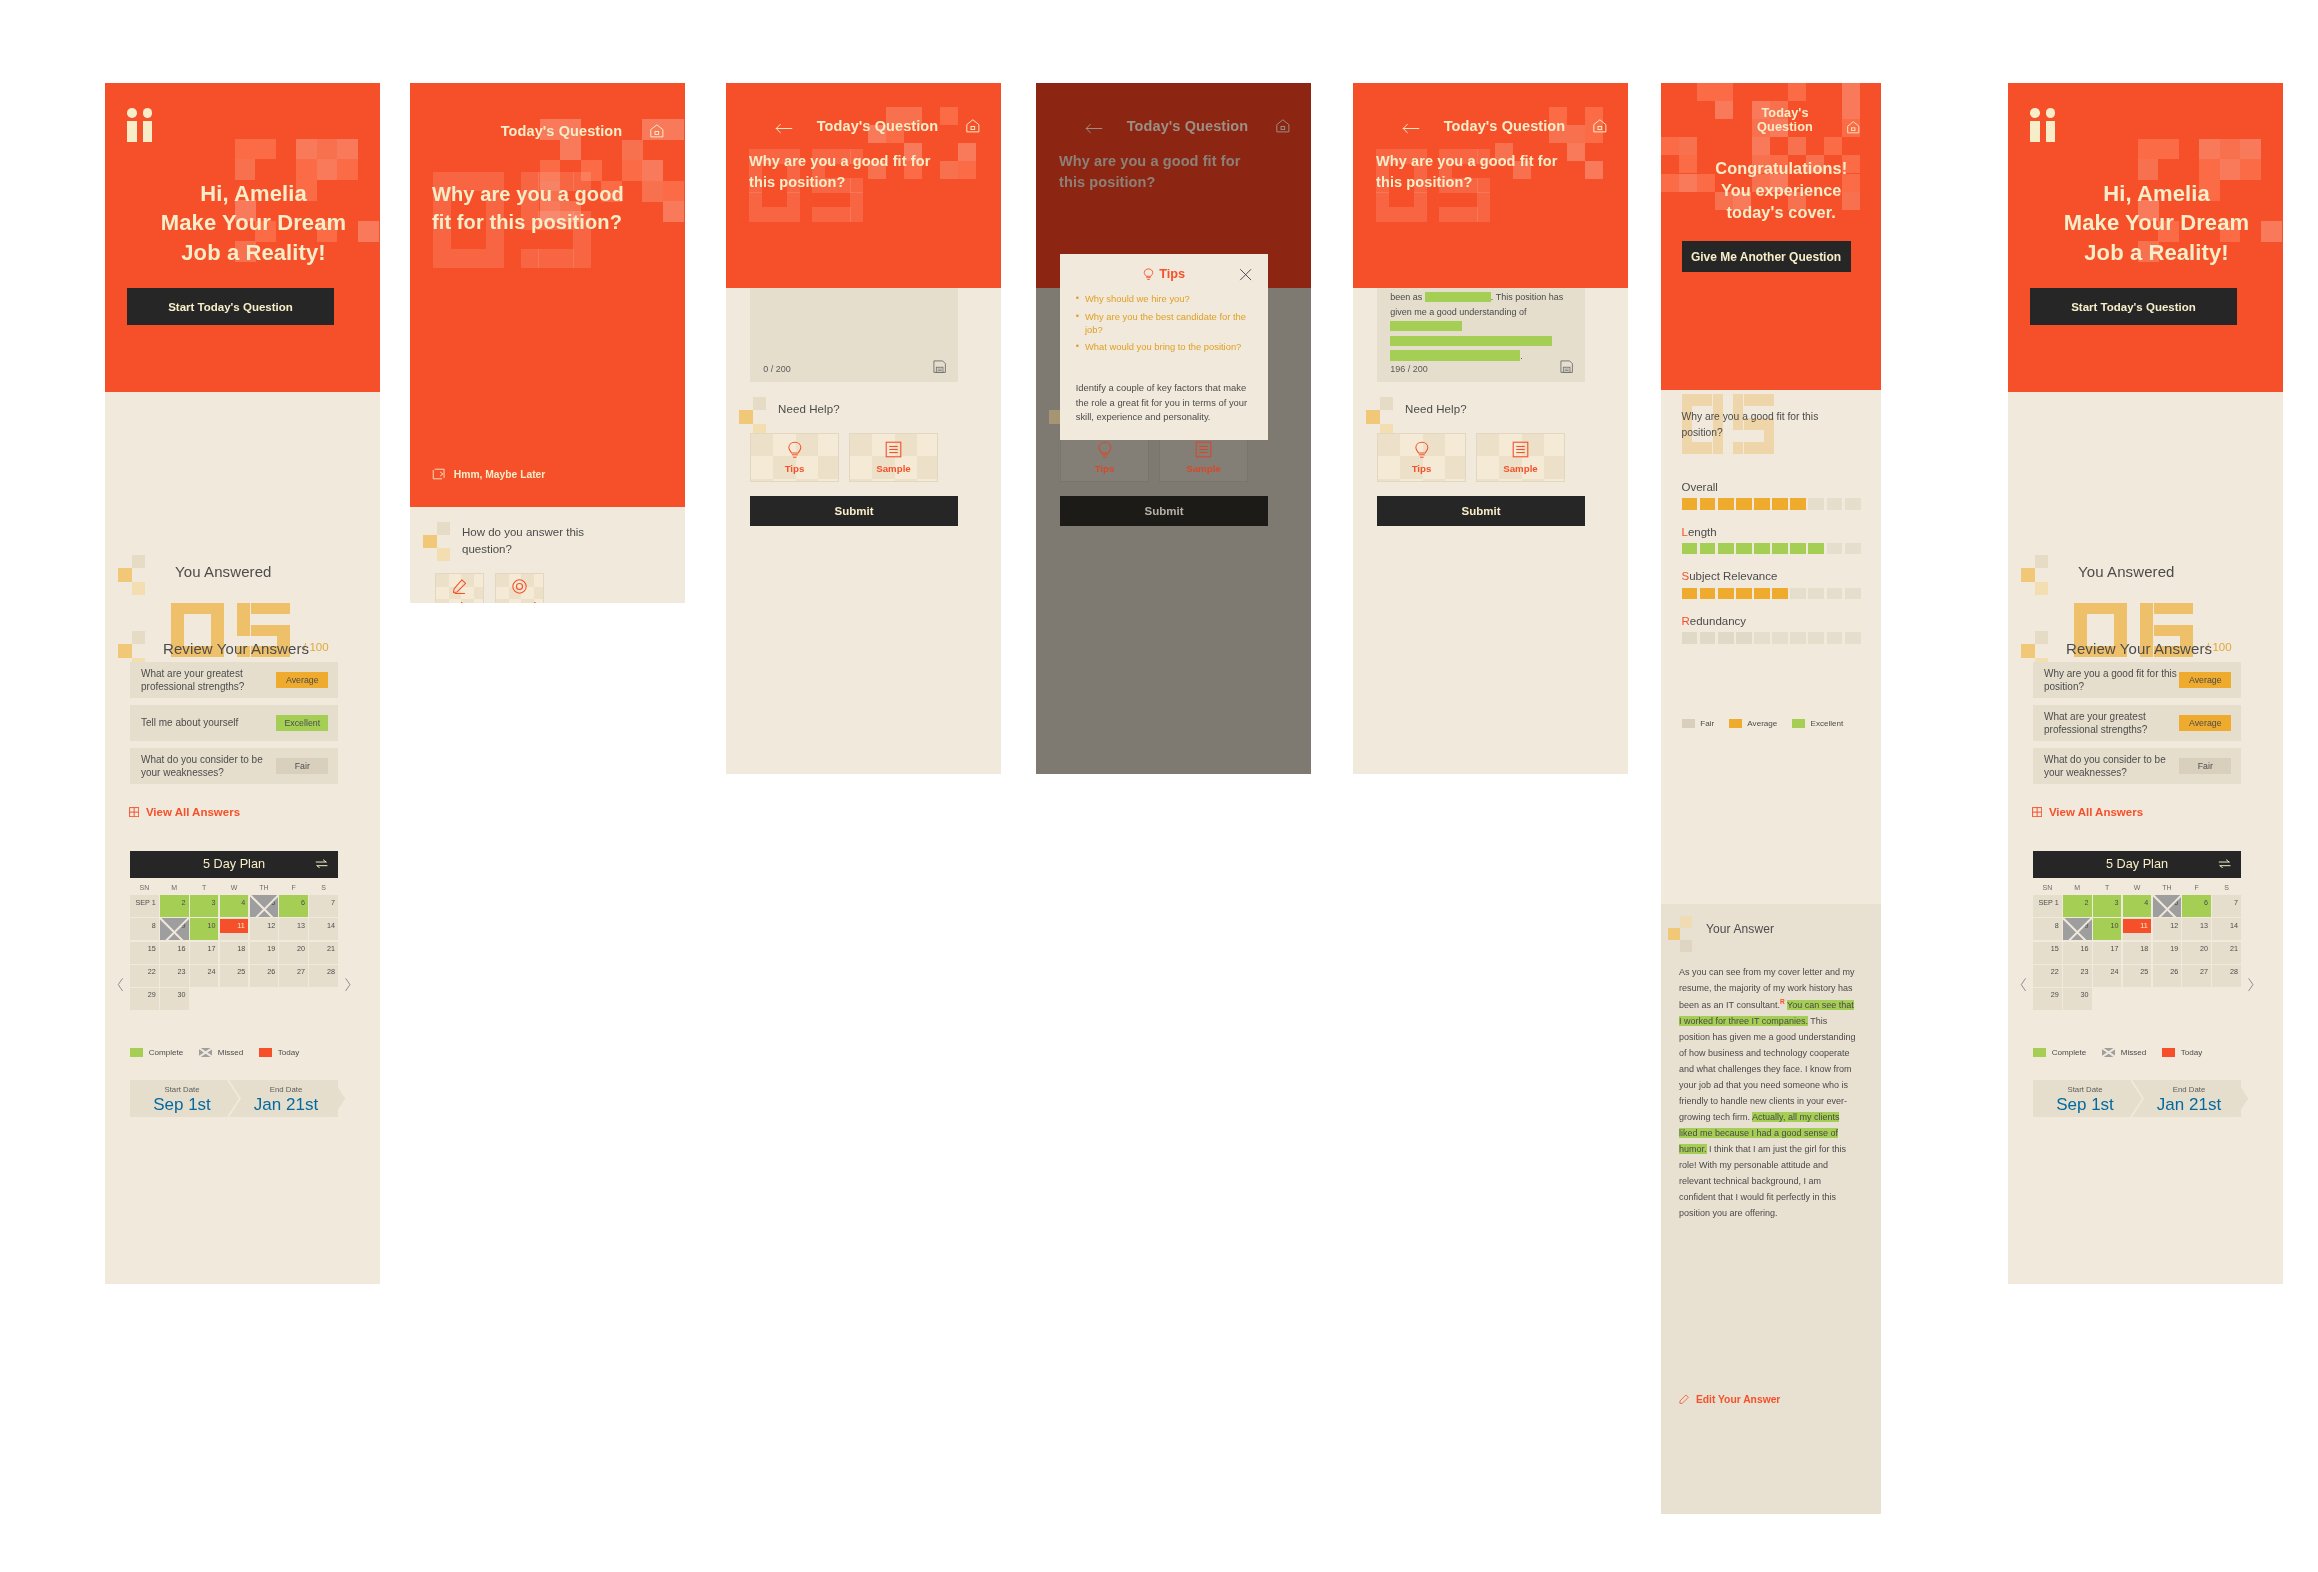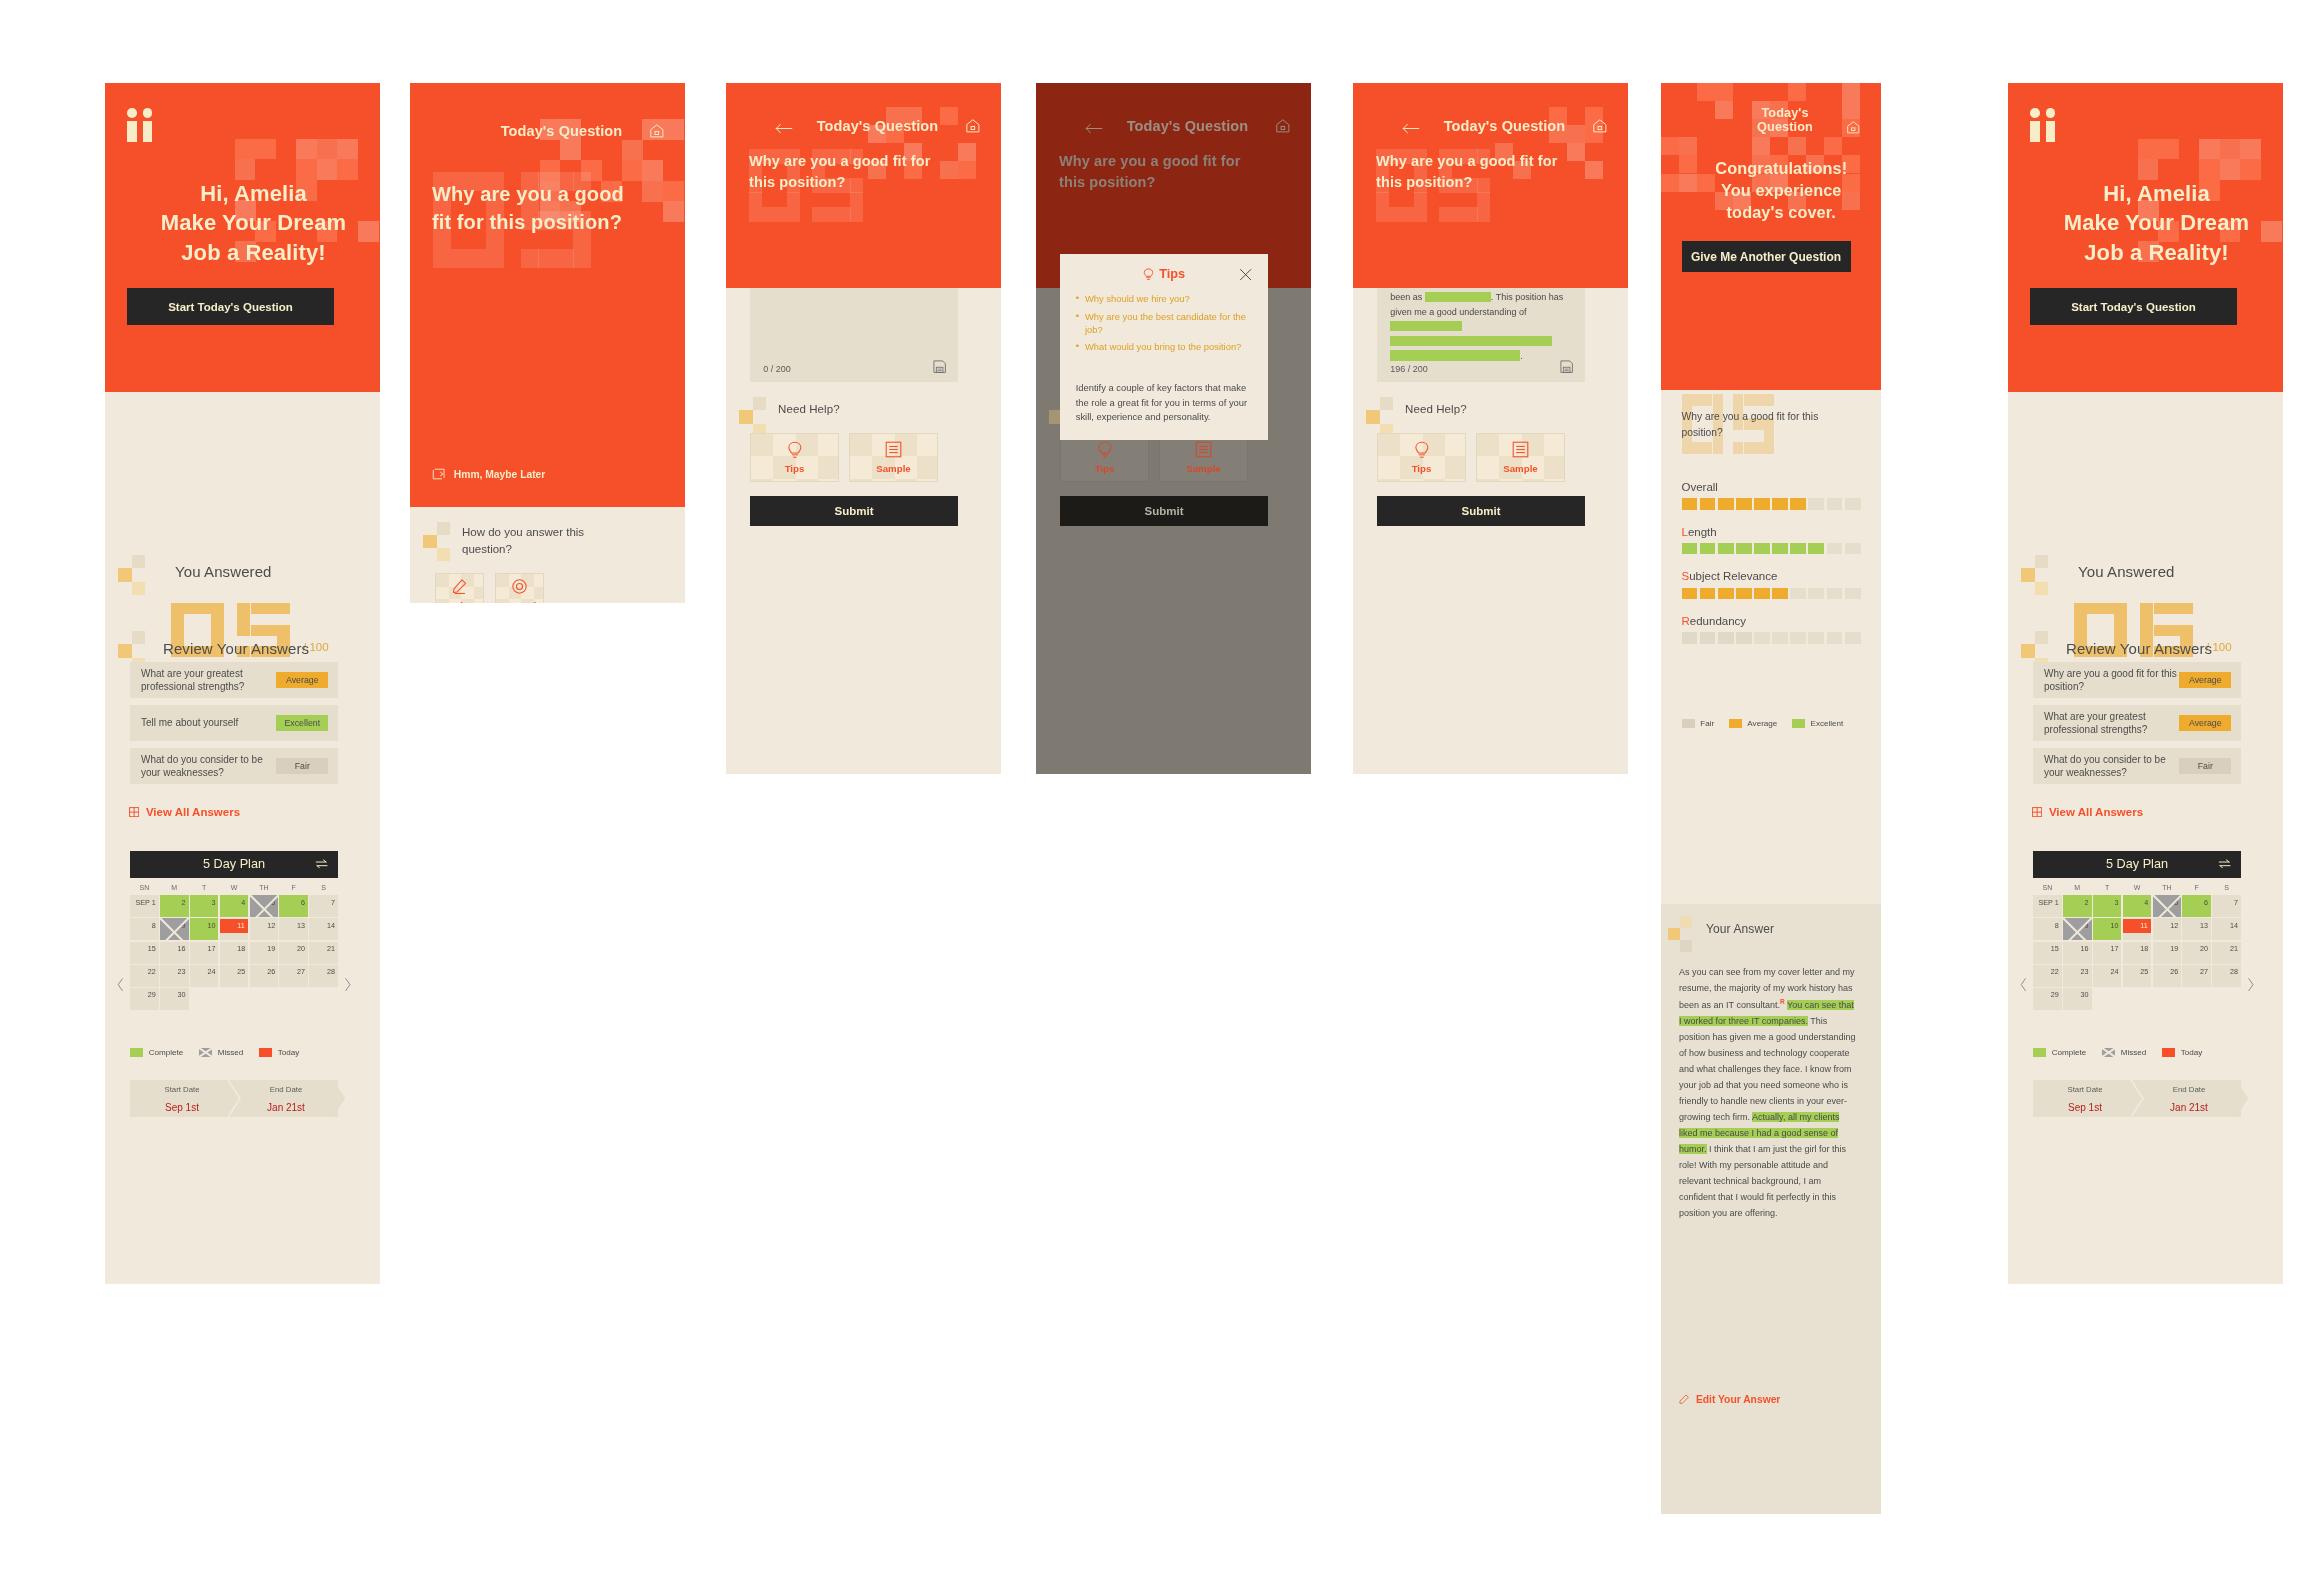--- a/index.html
+++ b/index.html
@@ -109,21 +109,21 @@
 
   .legend { display: flex; align-items: center; gap: 5.4px; font-size: 8.1px; color: #4c4c4c; }
   .legend .sw { width: 13.3px; height: 9px; display: inline-block; position: relative; }
 
   .dates {
     position: relative; display: flex; background: #e5decd;
     font-size: 0; height: 37px;
   }
   .dates .cell { flex: 1; text-align: center; padding-top: 5.4px; }
   .dates .cap { font-size: 7.8px; color: #5c5c5c; display: block; }
-  .dates .val { font-size: 10px; color: #b91c1c; display: block; margin-top: 8px; }
+  .dates .val { font-size: 17px; color: #0369a1; display: block; margin-top: 1px; }
 
   
   .ta-card { position: relative; background: #e5decd; }
   .ta-count { position: absolute; left: 13.3px; bottom: 8.5px; font-size: 9px; color: #5a5a5a; }
   .ta-save { position: absolute; right: 12px; bottom: 7.2px; }
 
   .help-tile {
     background: #f4ead5; border: 0.6px solid #e2d8c2;
     display: flex; flex-direction: column; align-items: center;
     justify-content: center; gap: 4.2px; position: relative; overflow: hidden;

